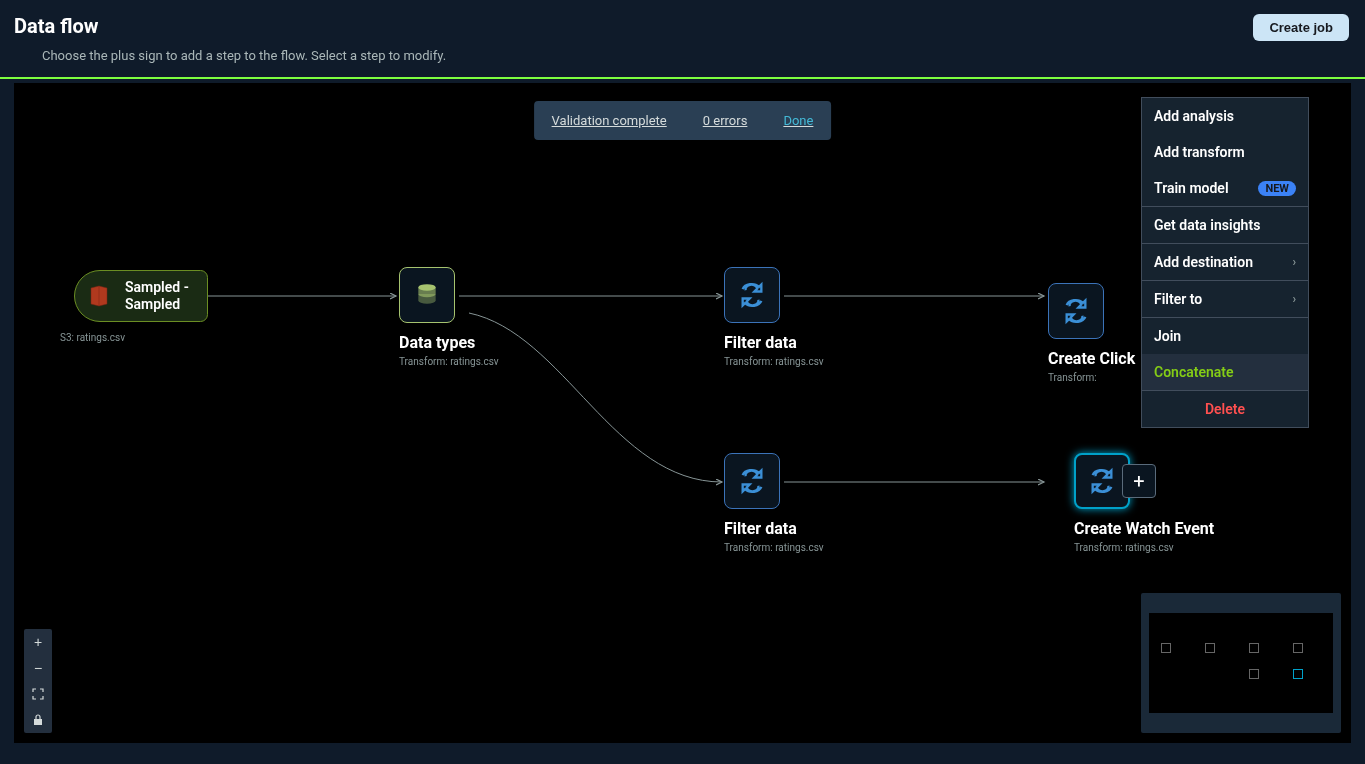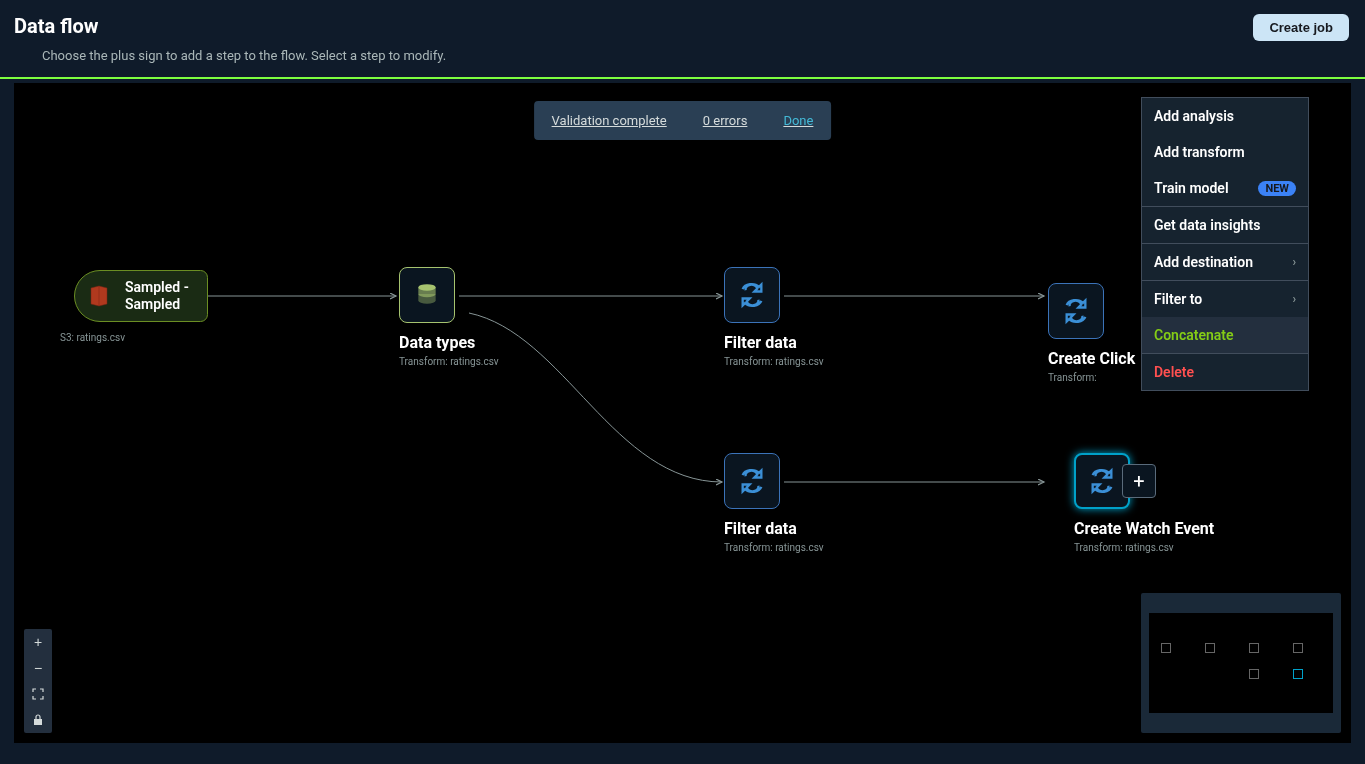--- a/index.html
+++ b/index.html
@@ -140,21 +140,21 @@
     padding: 10px 12px;
     color: #fff;
     cursor: pointer;
     display:flex;
     justify-content:space-between;
     align-items:center;
     font-weight:600;
   }
   .context-menu .sep { border-top:1px solid #414d5c; }
   .context-menu .mi.active { background:#232f3e; color:#84cc16; }
-  .context-menu .mi.danger { color:#ff5050; }
+  .context-menu .mi.danger { color:#ff5050;justify-content:center; }
   .badge-new {
     background:#3b82f6;
     color:#16191f;
     font-size:11px;
     font-weight:700;
     border-radius:10px;
     padding:1px 7px;
   }
   .chev { color:#879596; font-size:12px; }
   .zoom-controls {
@@ -315,20 +315,23 @@
         <span>Get data insights</span>
       </div>
     <div class="mi sep">
       <span>Add destination</span>
       <span class="chev">›</span>
     </div>
     <div class="mi sep">
       <span>Filter to</span>
       <span class="chev">›</span>
     </div>
+    <div class="mi sep">
+        <span>Join</span>
+      </div>
     <div class="mi active">
         <span>Concatenate</span>
       </div>
     <div class="mi sep danger">
         <span>Delete</span>
       </div>
   </div>
 
   <div class="zoom-controls">
     <button>+</button>

